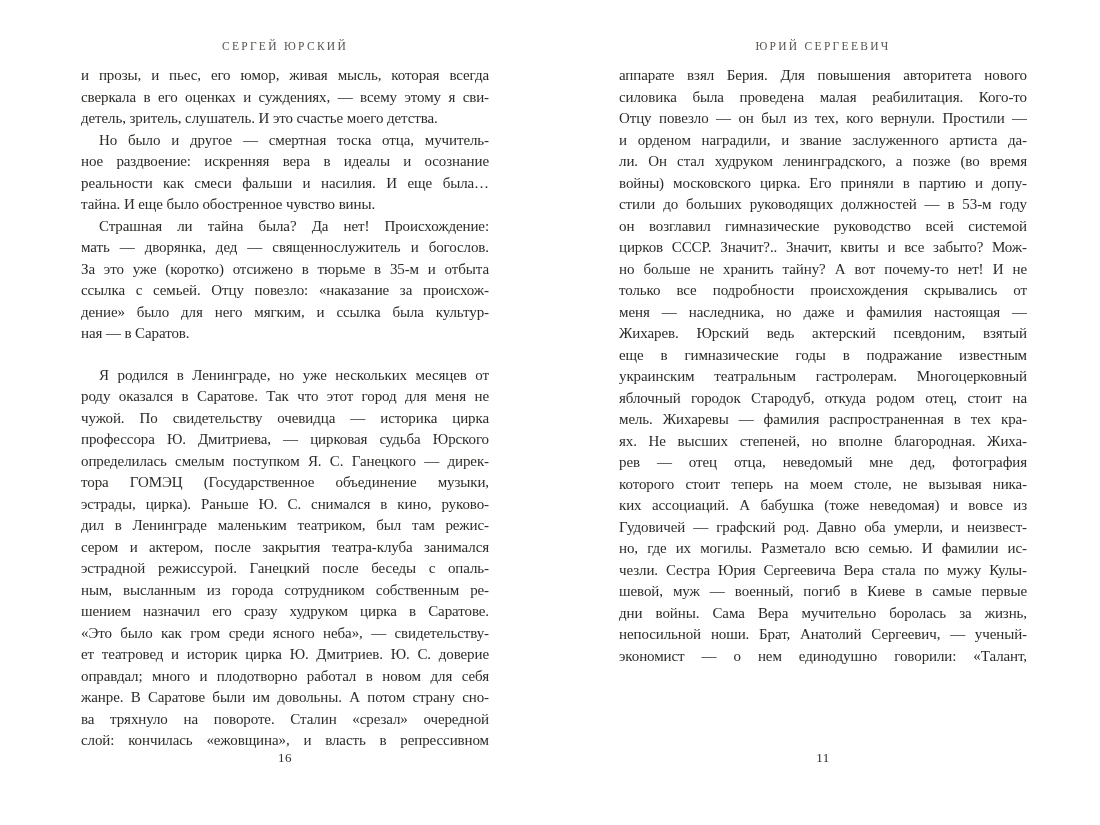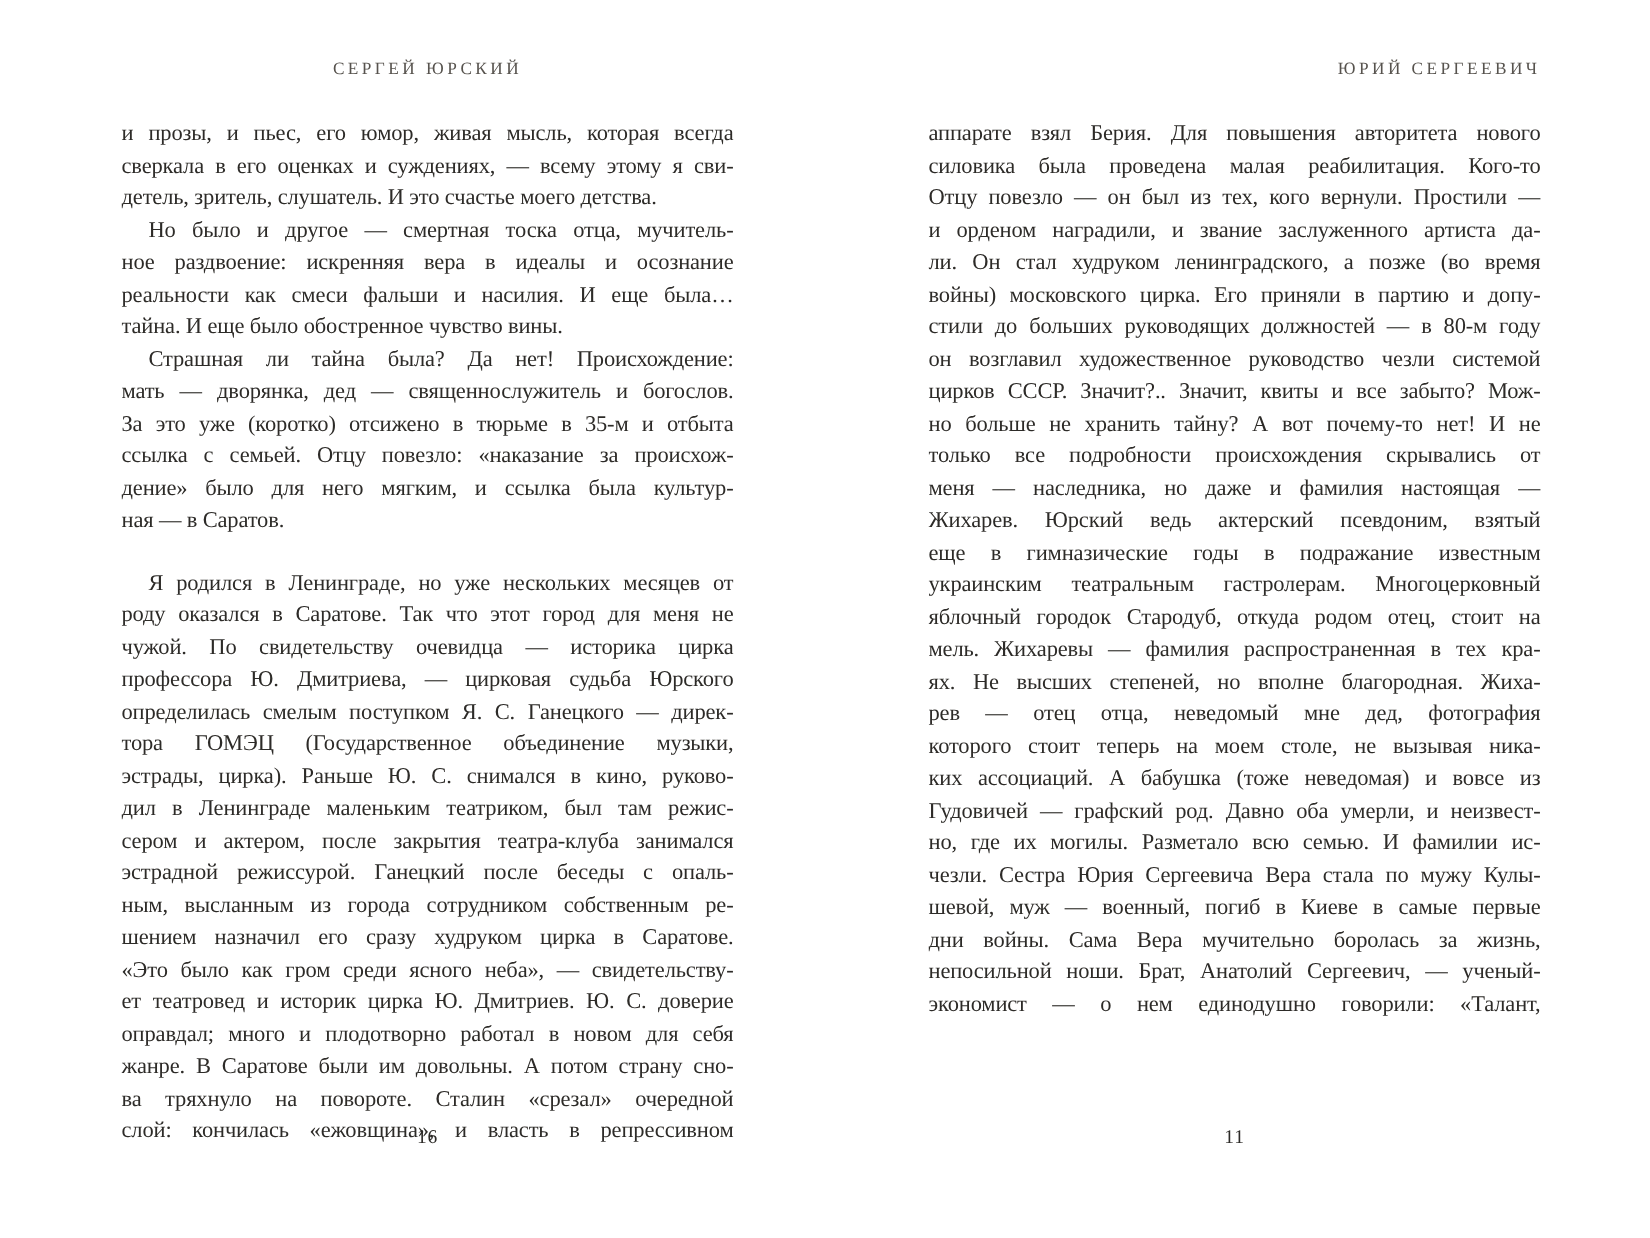--- a/index.html
+++ b/index.html
@@ -27,25 +27,25 @@
     position: absolute;
     top: 40px;
     width: 408px;
     text-align: center;
     font-size: 11.5px;
     letter-spacing: 2.3px;
     color: var(--header-color, #57534e);
     white-space: nowrap;
   }
   .page.left  .running-header { left: 81px; }
-  .page.right .running-header { left: 69px; text-align: right; }
+  .page.right .running-header { left: 69px; }
 
   .text-column {
     position: absolute;
-    top: 79px;
+    top: 65px;
     width: 408px;
     font-size: 15px;
     color: var(--text-color, #2d2b28);
     letter-spacing: -0.1px;
   }
   .page.left  .text-column { left: 81px; }
   .page.right .text-column { left: 69px; }
 
   .para { margin: 0; padding: 0; }
   .para.gap { margin-top: 20px; }
@@ -127,22 +127,22 @@
   <div class="page right">
     <div class="running-header">ЮРИЙ СЕРГЕЕВИЧ</div>
     <div class="text-column">
         <div class="para">
           <div class="line">аппарате взял Берия. Для повышения авторитета нового</div>
           <div class="line">силовика была проведена малая реабилитация. Кого-то</div>
           <div class="line">Отцу повезло — он был из тех, кого вернули. Простили —</div>
           <div class="line">и орденом наградили, и звание заслуженного артиста да-</div>
           <div class="line">ли. Он стал худруком ленинградского, а позже (во время</div>
           <div class="line">войны) московского цирка. Его приняли в партию и допу-</div>
-          <div class="line">стили до больших руководящих должностей — в 80-м году</div>
-          <div class="line">он возглавил художественное руководство чезли системой</div>
+          <div class="line">стили до больших руководящих должностей — в 53-м году</div>
+          <div class="line">он возглавил гимназические руководство всей системой</div>
           <div class="line">цирков СССР. Значит?.. Значит, квиты и все забыто? Мож-</div>
           <div class="line">но больше не хранить тайну? А вот почему-то нет! И не</div>
           <div class="line">только все подробности происхождения скрывались от</div>
           <div class="line">меня — наследника, но даже и фамилия настоящая —</div>
           <div class="line">Жихарев. Юрский ведь актерский псевдоним, взятый</div>
           <div class="line">еще в гимназические годы в подражание известным</div>
           <div class="line">украинским театральным гастролерам. Многоцерковный</div>
           <div class="line">яблочный городок Стародуб, откуда родом отец, стоит на</div>
           <div class="line">мель. Жихаревы — фамилия распространенная в тех кра-</div>
           <div class="line">ях. Не высших степеней, но вполне благородная. Жиха-</div>

